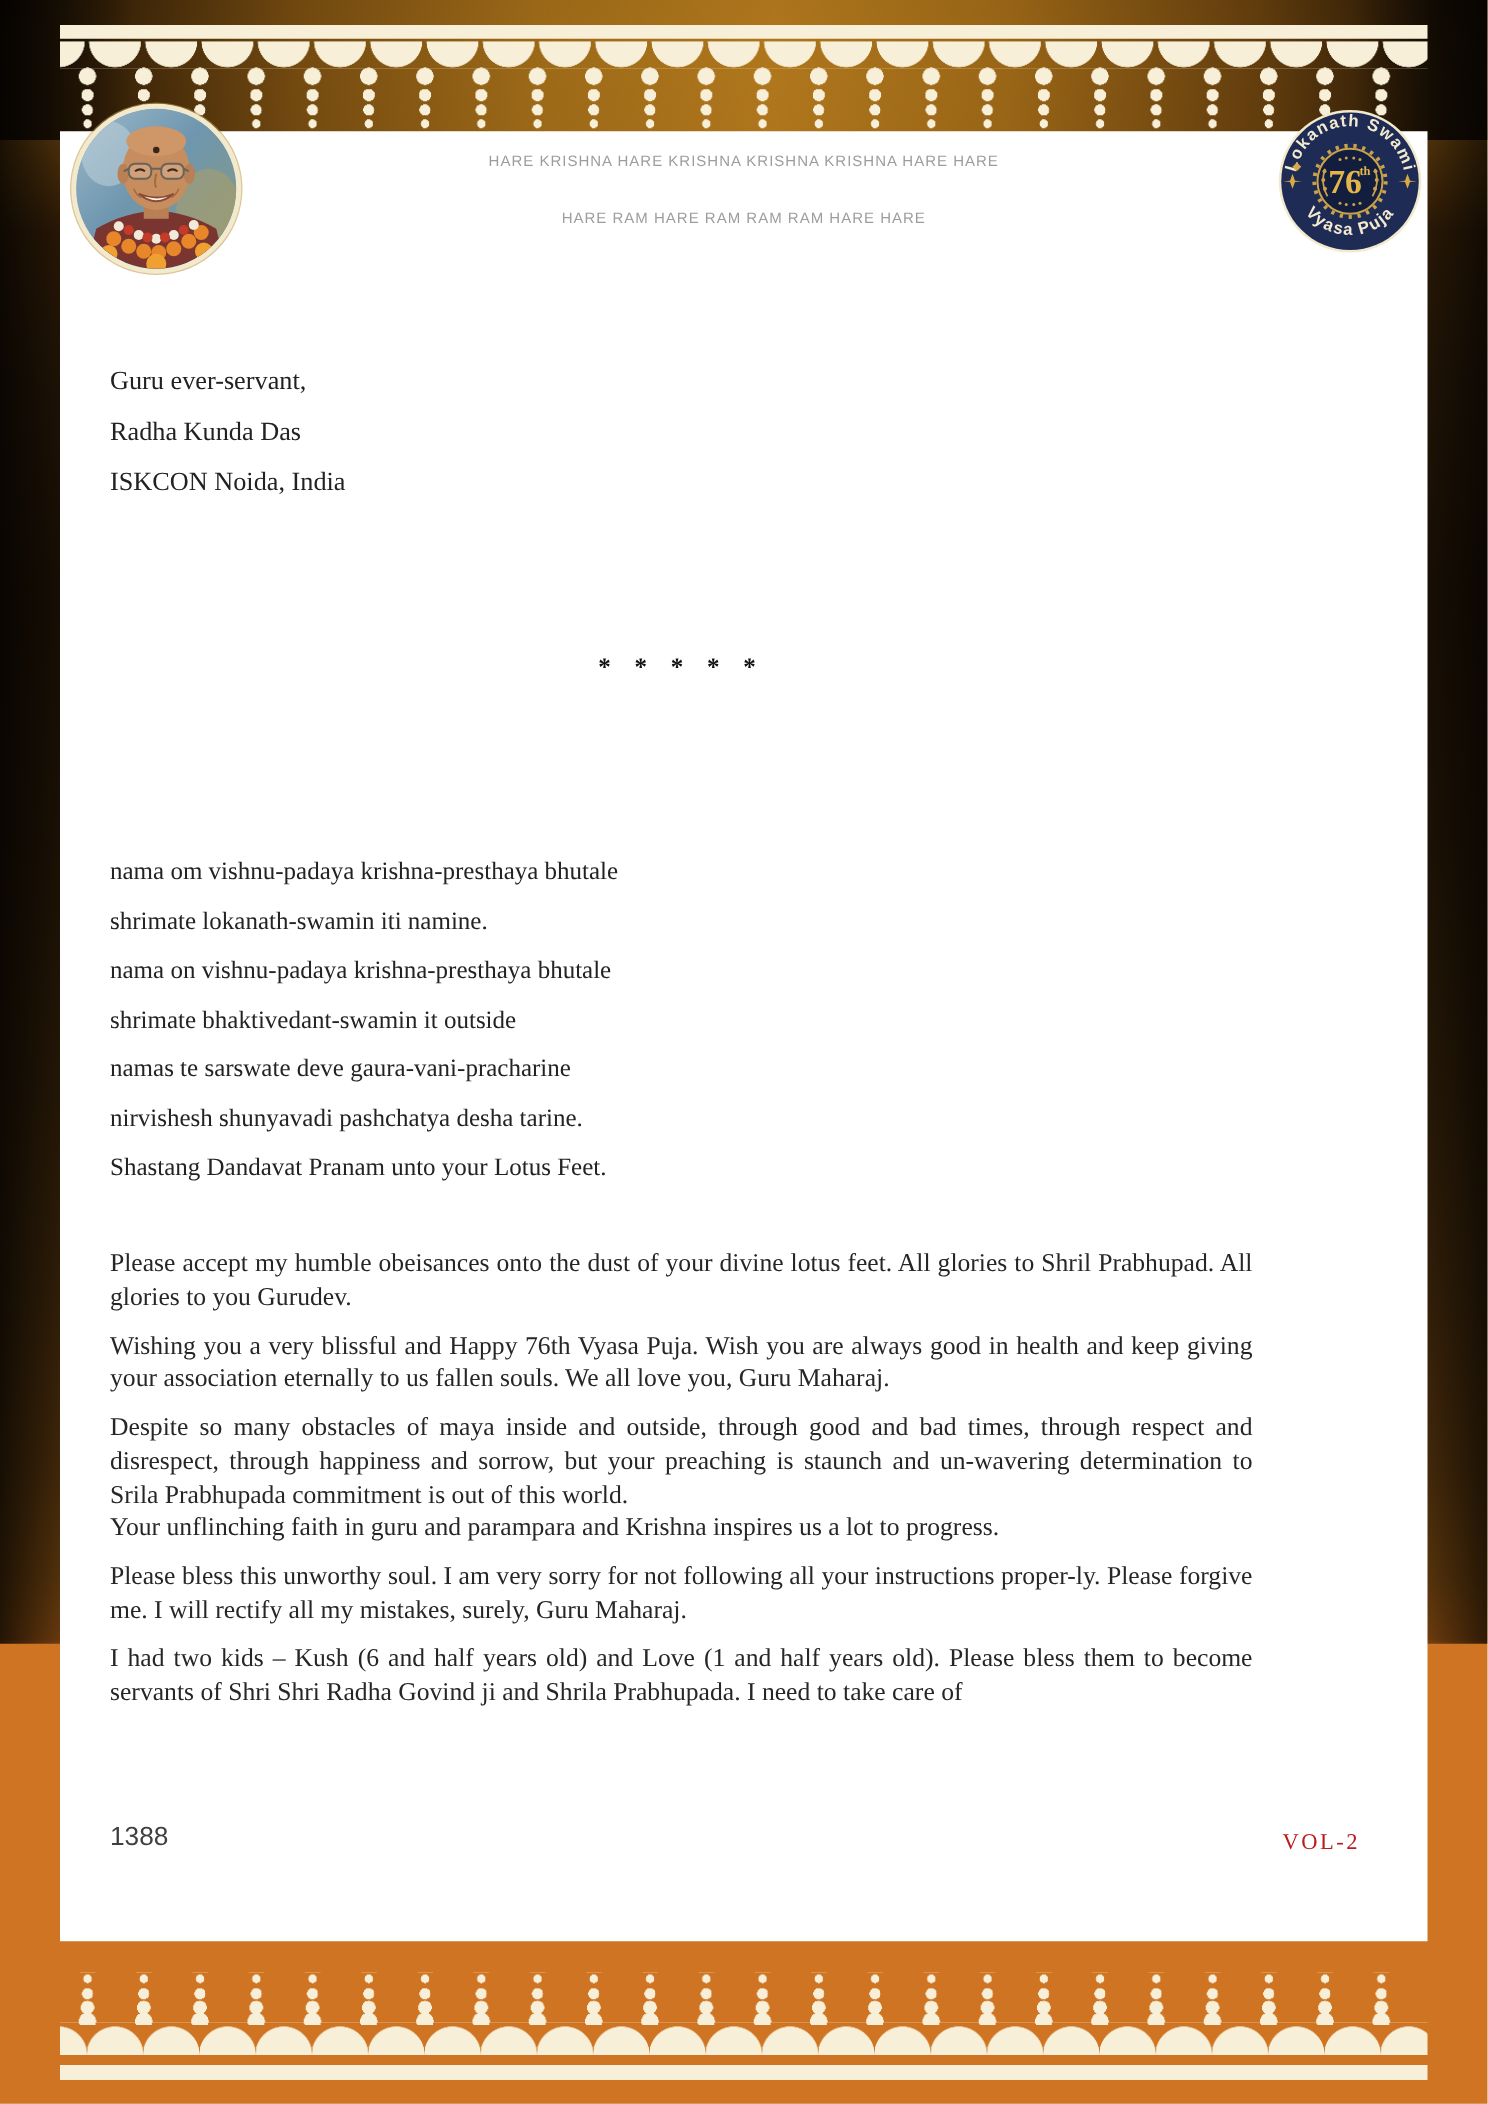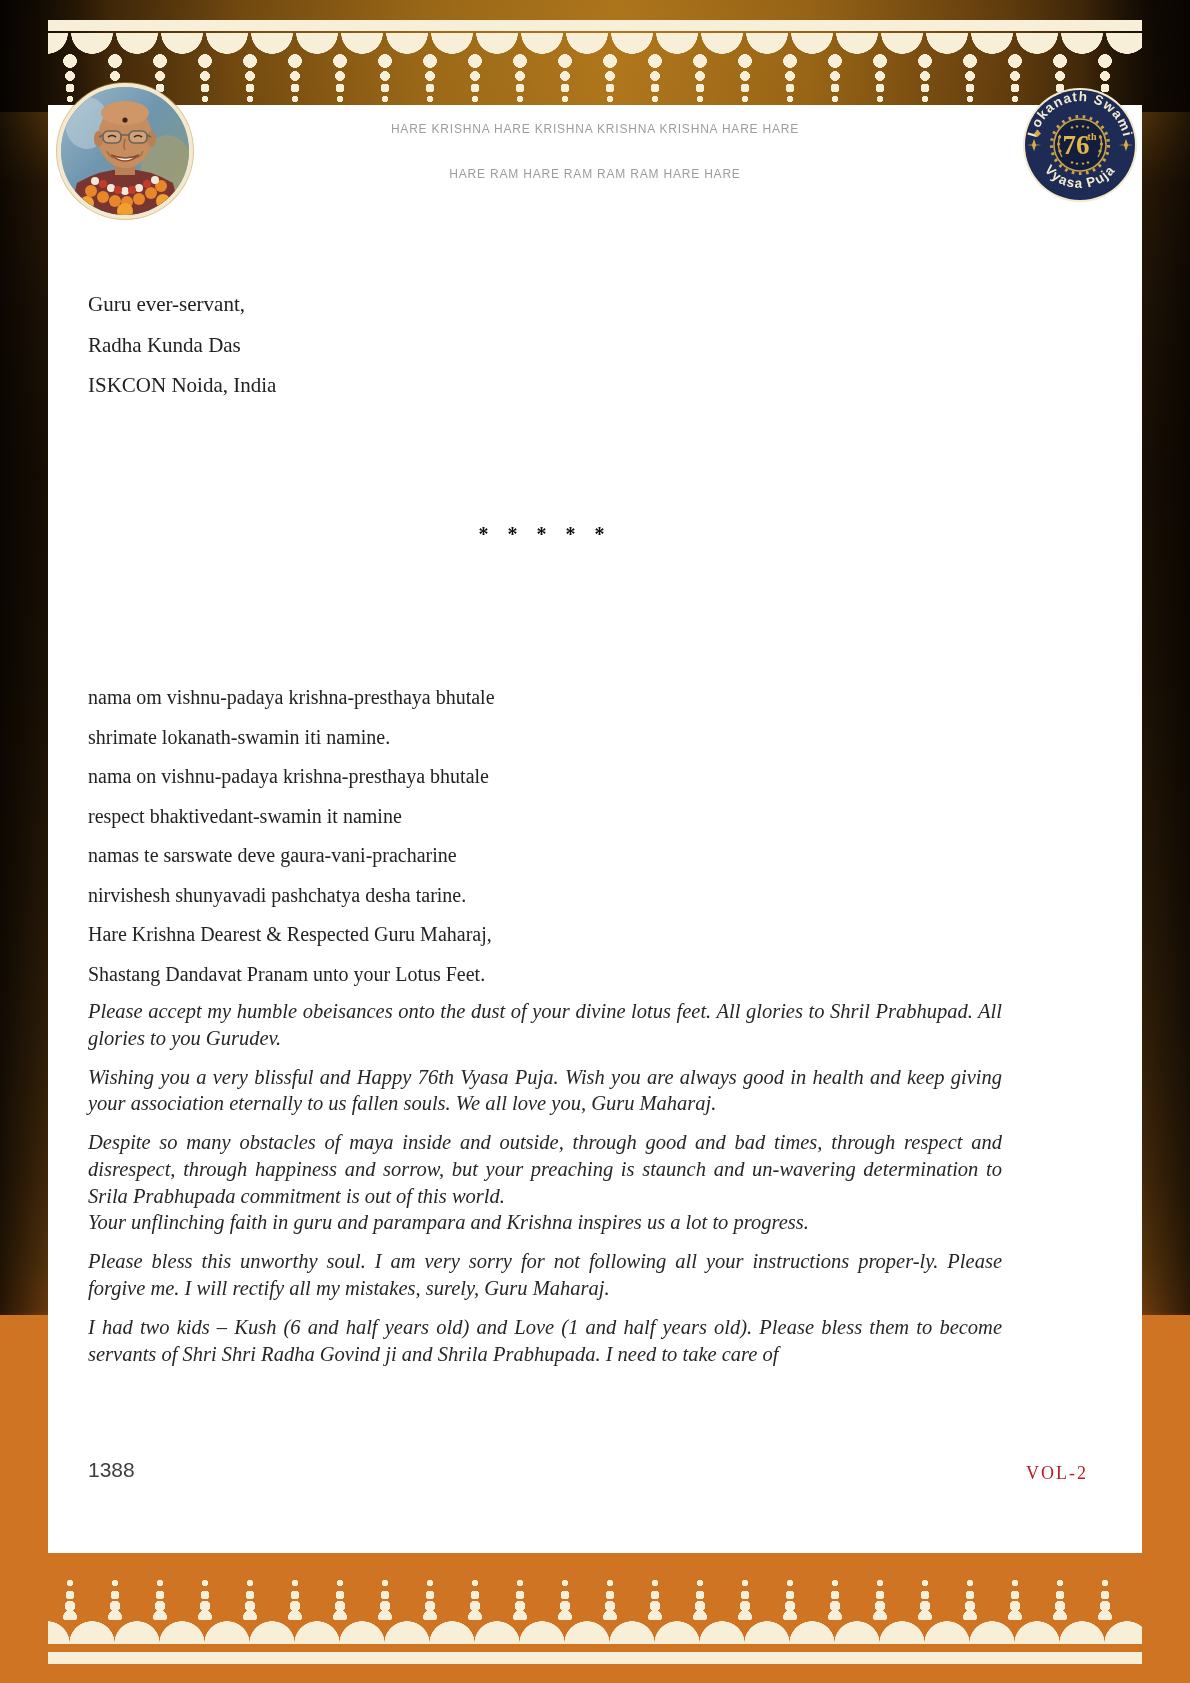--- a/index.html
+++ b/index.html
@@ -51,21 +51,21 @@
     font-family:"Liberation Sans","DejaVu Sans",sans-serif;
     color:#9d9d9d;font-size:12px;letter-spacing:.8px;line-height:20px;}
   .chant-1{top:14px;}
   .chant-2{top:59px;}
   .signature{position:absolute;left:40px;top:179px;font-size:21px;color:#222;line-height:40.5px;}
   .separator{position:absolute;left:0;top:418px;width:914px;padding-left:40px;text-align:center;
     font-size:20px;font-weight:bold;color:#111;letter-spacing:7px;}
   .mantras{position:absolute;left:40px;top:573px;width:914px;font-size:20px;color:#232323;line-height:39.5px;}
   .paragraphs{position:absolute;left:40px;top:893px;width:914px;}
   .paragraphs p{margin:0 0 12.5px 0;font-size:20.5px;color:#262626;line-height:26.6px;
-    text-align:justify;white-space:pre-line;font-style:italic;}
+    text-align:justify;white-space:pre-line;}
   .page-number{position:absolute;left:40px;top:1353px;width:914px;text-align:left;
     font-family:"Liberation Sans","DejaVu Sans",sans-serif;font-size:21px;color:#3f3f3f;}
   .volume{position:absolute;right:54px;top:1358px;font-size:18px;color:#b91c1c;letter-spacing:2px;}
   
   .portrait{position:absolute;left:57px;top:83px;width:128px;height:128px;border-radius:50%;
     border:4px solid #f3e9cd;box-shadow:0 0 0 1px rgba(190,150,70,.55);overflow:hidden;background:#7fa3bb;}
   
   .badge{position:absolute;left:1022px;top:87px;width:116px;height:116px;}
 </style>
 </head>
@@ -98,24 +98,23 @@
     <div>Radha Kunda Das</div>
     <div>ISKCON Noida, India</div>
   </div>
 
   <div class="separator">* * * * *</div>
 
   <div class="mantras">
     <div>nama om vishnu-padaya krishna-presthaya bhutale</div>
     <div>shrimate lokanath-swamin iti namine.</div>
     <div>nama on vishnu-padaya krishna-presthaya bhutale</div>
-    <div>respect bhaktivedant-swamin it namine</div>
+    <div>shrimate bhaktivedant-swamin it outside</div>
     <div>namas te sarswate deve gaura-vani-pracharine</div>
     <div>nirvishesh shunyavadi pashchatya desha tarine.</div>
-    <div>Hare Krishna Dearest &amp; Respected Guru Maharaj,</div>
     <div>Shastang Dandavat Pranam unto your Lotus Feet.</div>
   </div>
 
   <div class="paragraphs">
     <p>Please accept my humble obeisances onto the dust of your divine lotus feet. All glories to Shril Prabhupad. All glories to you Gurudev.</p>
     <p>Wishing you a very blissful and Happy 76th Vyasa Puja. Wish you are always good in health and keep giving your association eternally to us fallen souls. We all love you, Guru Maharaj.</p>
     <p>Despite so many obstacles of maya inside and outside, through good and bad times, through respect and disrespect, through happiness and sorrow, but your preaching is staunch and un-wavering determination to Srila Prabhupada commitment is out of this world.
 Your unflinching faith in guru and parampara and Krishna inspires us a lot to progress.</p>
     <p>Please bless this unworthy soul. I am very sorry for not following all your instructions proper-ly. Please forgive me. I will rectify all my mistakes, surely, Guru Maharaj.</p>
     <p>I had two kids – Kush (6 and half years old) and Love (1 and half years old). Please bless them to become servants of Shri Shri Radha Govind ji and Shrila Prabhupada. I need to take care of</p>

